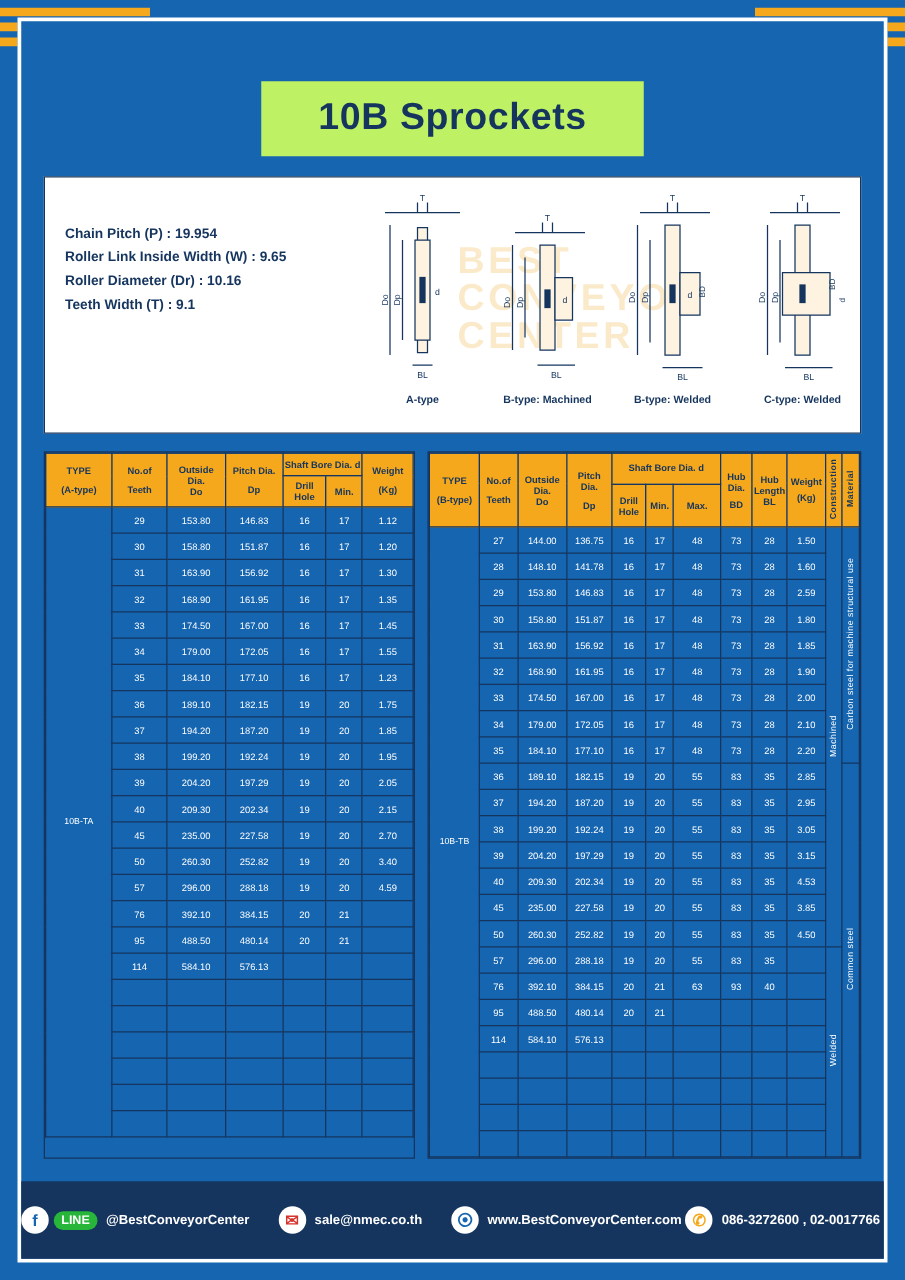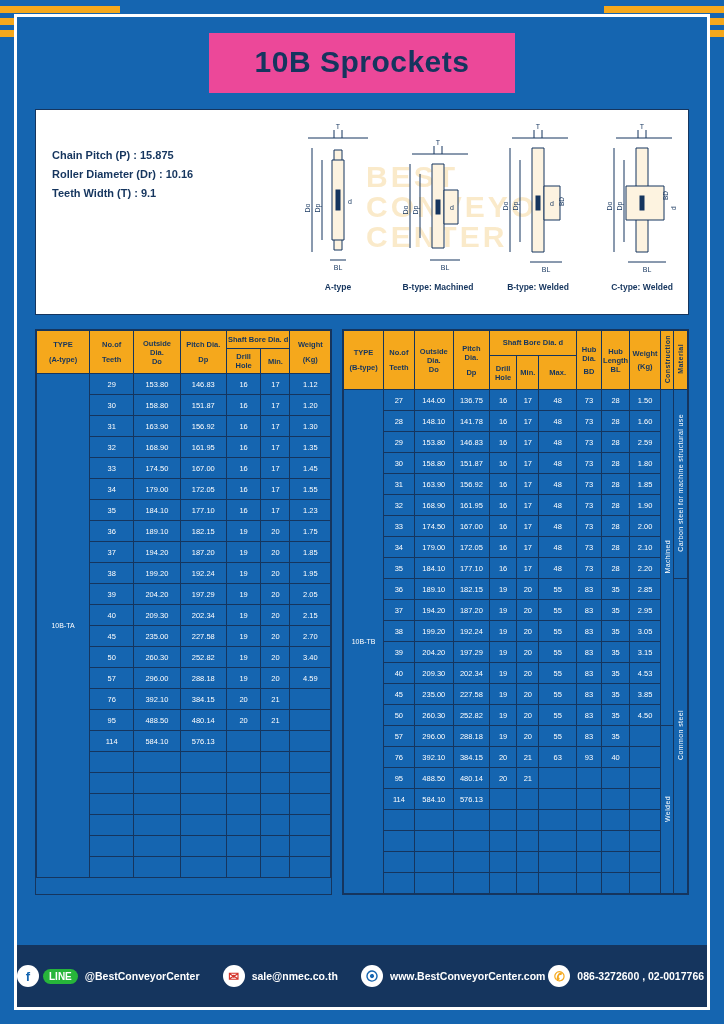--- a/index.html
+++ b/index.html
@@ -28,26 +28,27 @@
     position:absolute; left:14px; top:14px;
     width:696px; height:996px;
     background:#1565b0;
     border:3px solid #ffffff;
   }
 
   
   .title-wrap { text-align:center; padding-top:16px; }
   .title-box {
     display:inline-block;
-    background:#ec4899;
+    background:#bef264;
     color:#15355e;
     font-size:30px;
     font-weight:bold;
     letter-spacing:.5px;
     padding:12px 46px 14px 46px;
+    margin-top:32px;
   }
 
   
   .panel {
     margin:16px 18px 0 18px;
     background:#ffffff;
     border:1px solid #15355e;
     height:206px;
     position:relative;
     overflow:hidden;
@@ -141,21 +142,22 @@
   </div>
 
 <div class="page">
 
   <div class="title-wrap">
     <div class="title-box">10B Sprockets</div>
   </div>
 
   <div class="panel">
     <div class="specs">
-      <div>Chain Pitch (P)  :  15.875</div>
+      <div>Chain Pitch (P)  :  19.954</div>
+      <div>Roller Link Inside Width (W) : 9.65</div>
       <div>Roller Diameter (Dr) : 10.16</div>
       <div>Teeth Width (T)  :  9.1</div>
     </div>
 
     <div class="watermark">
       <div>BEST</div>
       <div>CONVEYOR</div>
       <div>CENTER</div>
     </div>
 

